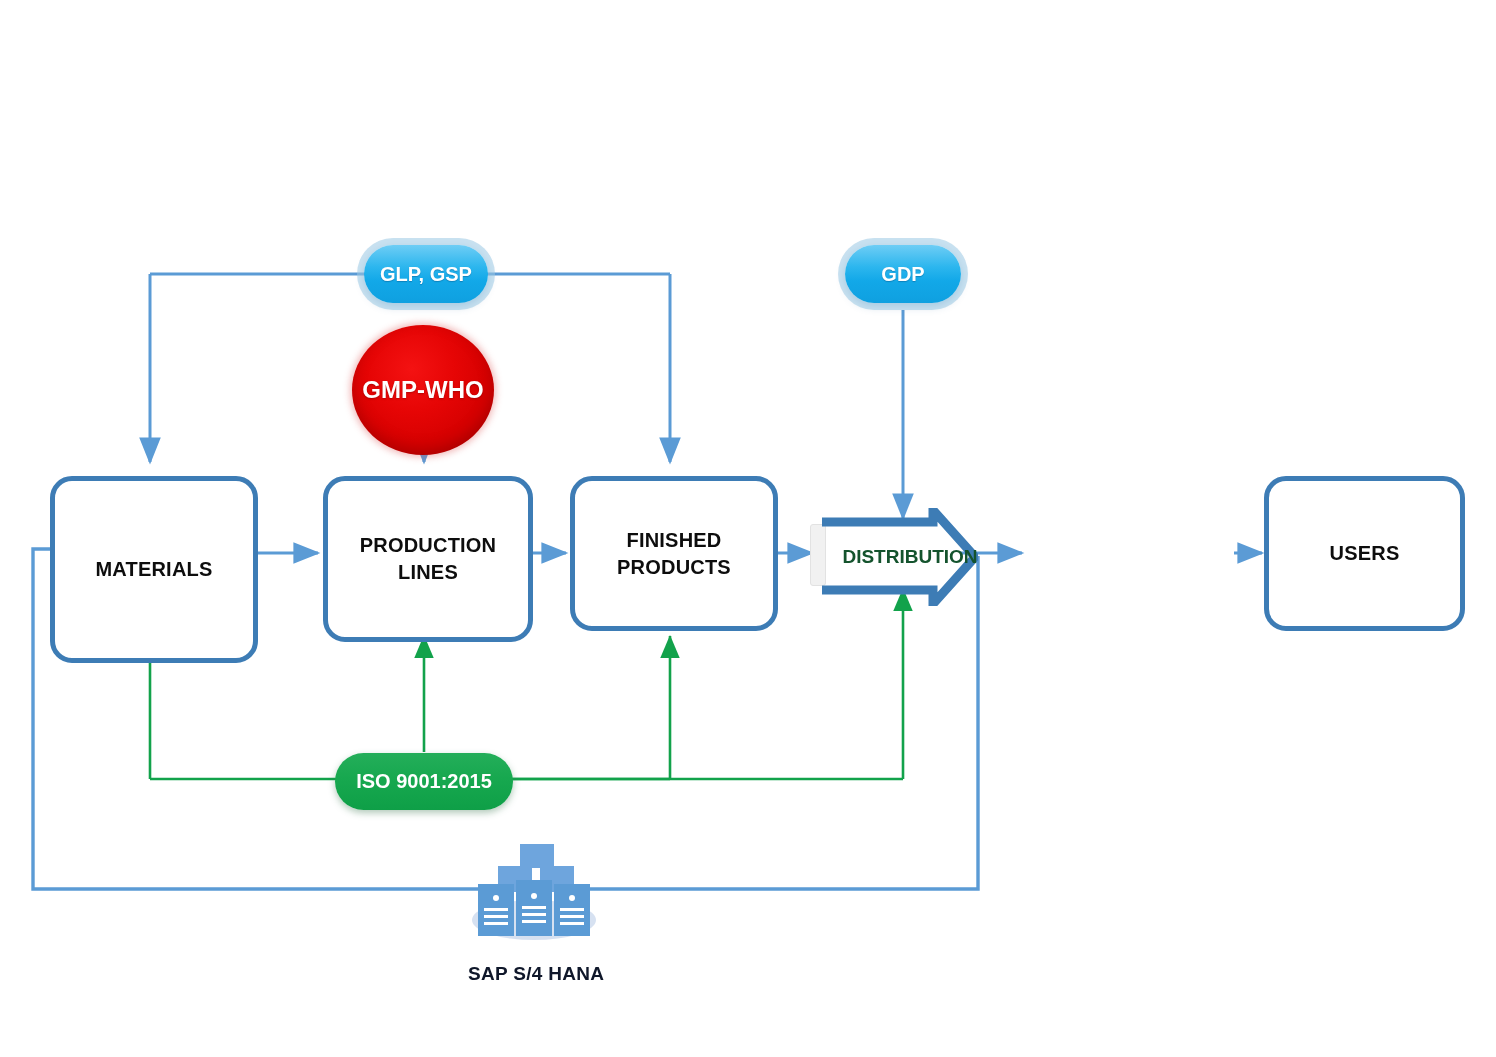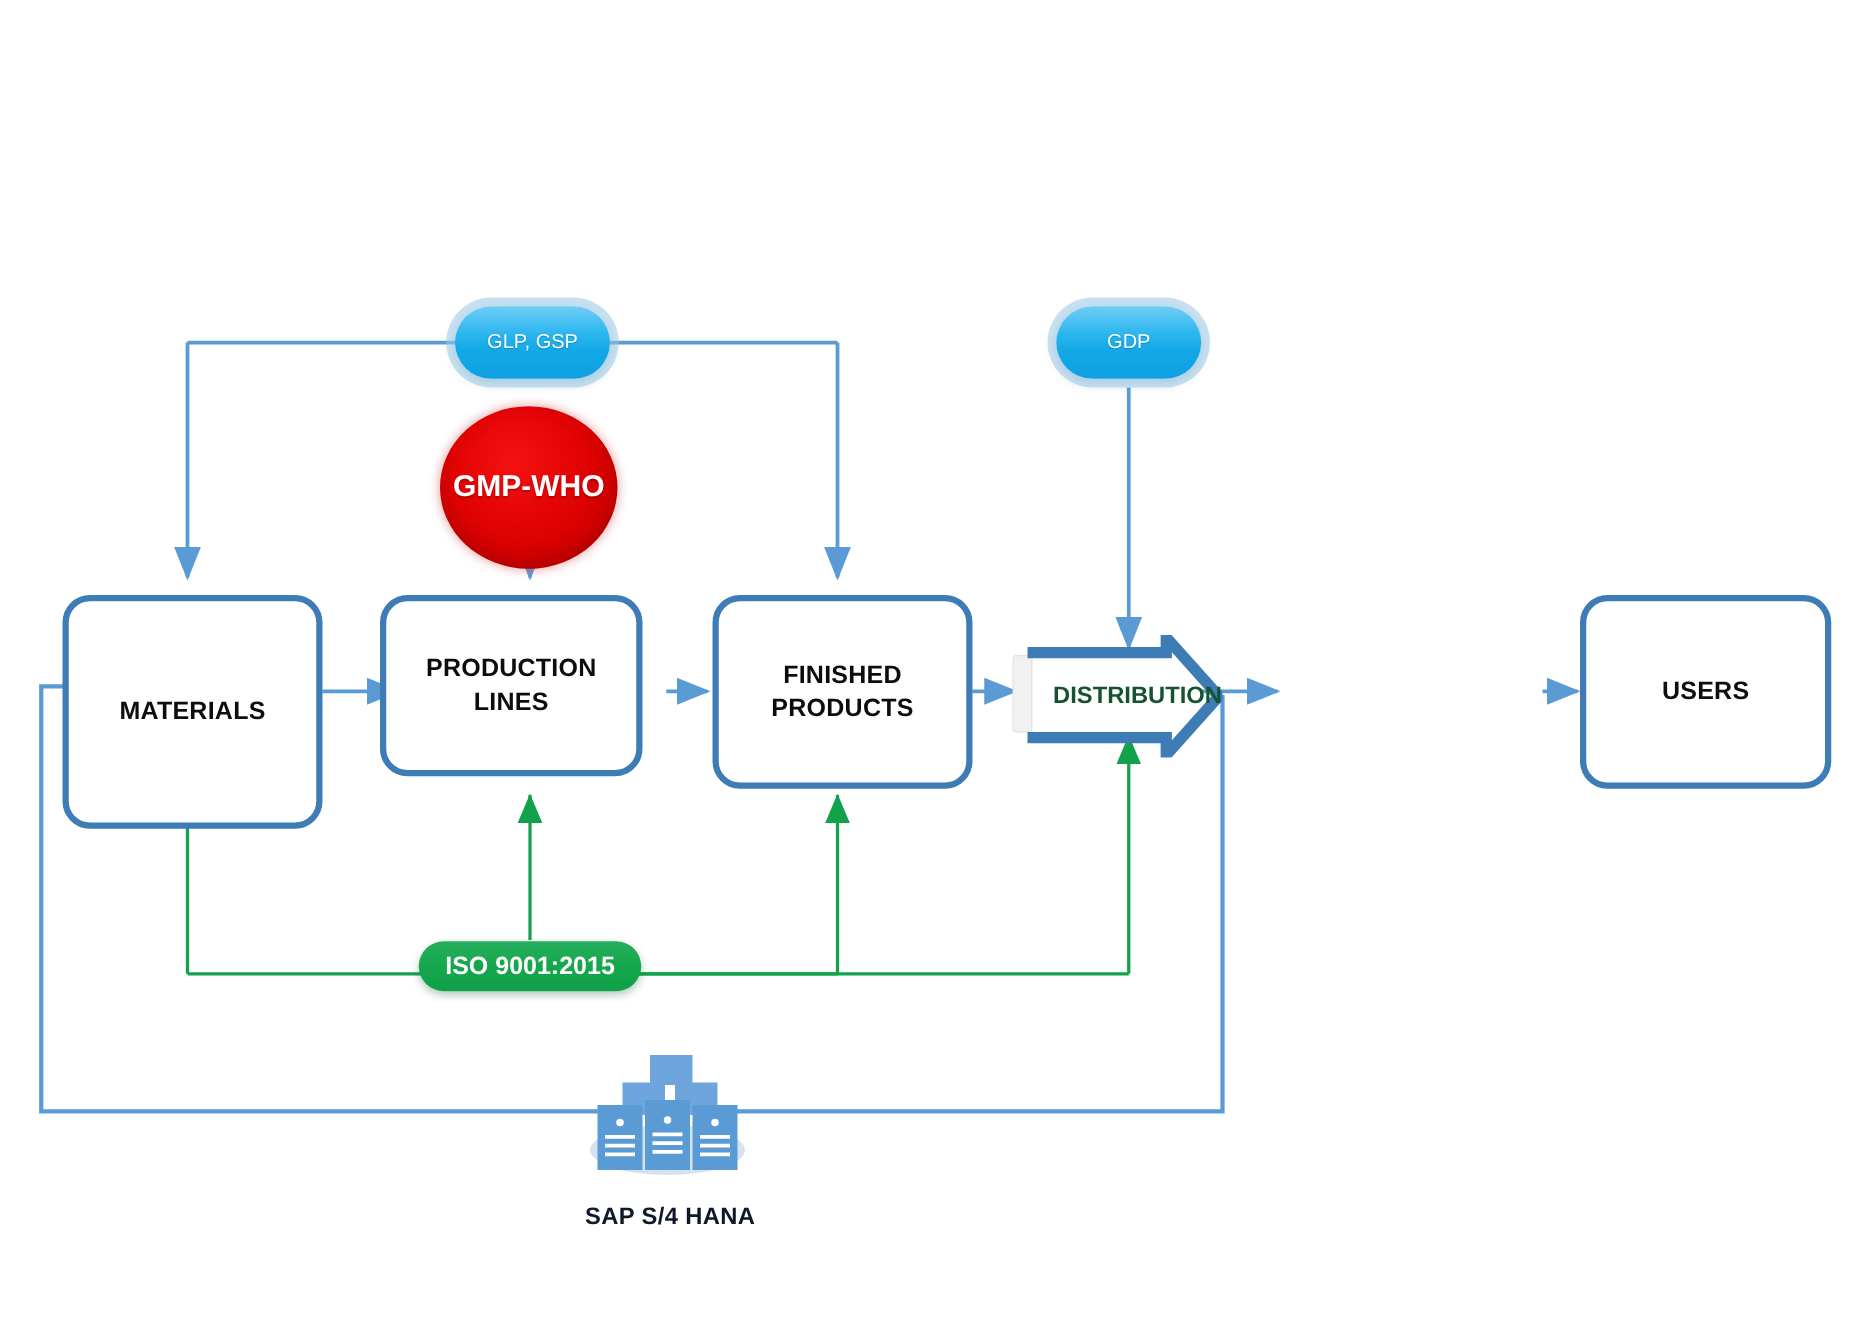--- a/index.html
+++ b/index.html
@@ -55,22 +55,22 @@
     box-sizing: border-box;
     border-radius: 999px;
     display: flex;
     align-items: center;
     justify-content: center;
     z-index: 7;
     background: linear-gradient(180deg,#6ecdf5 0%, #2cb6ee 38%, #12a8e8 62%, #0fa0e0 100%);
     box-shadow: 0 0 0 7px rgba(155,200,228,0.55), 0 3px 9px rgba(90,140,180,0.45);
   }
   .std-pill .lbl {
-    font-size: 16px;
-    font-weight: normal;
+    font-size: 20px;
+    font-weight: bold;
     color: #ffffff;
     text-shadow: 0 1px 1px rgba(0,60,110,.35);
   }
 
   
   #gmp-who {
     position: absolute;
     box-sizing: border-box;
     border-radius: 50%;
     display: flex;
@@ -215,21 +215,21 @@
 
     <g stroke="#5b9bd5" stroke-width="3.4" fill="none">
       <path d="M978,556 L978,889 L33,889 L33,549 L55,549"></path>
     </g>
   </svg>
 
   <div class="proc-box" id="box-materials" style="left:50px; top:476px; width:208px; height:187px;">
     <span class="lbl">MATERIALS</span>
   </div>
 
-  <div class="proc-box" id="box-production" style="left:304px; top:476px; width:210px; height:145px;">
+  <div class="proc-box" id="box-production" style="left:323px; top:476px; width:210px; height:166px;">
     <span class="lbl">PRODUCTION LINES</span>
   </div>
 
   <div class="proc-box" id="box-finished" style="left:570px; top:476px; width:208px; height:155px;">
     <span class="lbl">FINISHED PRODUCTS</span>
   </div>
 
 
   <div class="proc-box" id="box-users" style="left:1264px; top:476px; width:201px; height:155px;">
     <span class="lbl">USERS</span>
@@ -249,21 +249,21 @@
   </div>
 
   <div class="std-pill" id="pill-gdp" style="left:845px; top:245px; width:116px; height:58px;">
     <span class="lbl">GDP</span>
   </div>
 
   <div id="gmp-who" style="left:352px; top:325px; width:142px; height:130px;">
     <span class="lbl">GMP-WHO</span>
   </div>
 
-  <div id="iso-pill" style="left:335px; top:753px; width:178px; height:40px;">
+  <div id="iso-pill" style="left:335px; top:753px; width:178px; height:57px;">
     <span class="lbl">ISO 9001:2015</span>
   </div>
 
   <div id="sap-icon" style="left:460px; top:838px; width:148px; height:108px;">
     <svg width="148" height="108" viewBox="0 0 148 108">
 
       <ellipse cx="74" cy="82" rx="62" ry="20" fill="#cfdcee" opacity="0.85"></ellipse>
 
       <rect x="60" y="6" width="34" height="24" fill="#6ea5dd"></rect>
       <rect x="38" y="28" width="34" height="26" fill="#6ea5dd"></rect>

